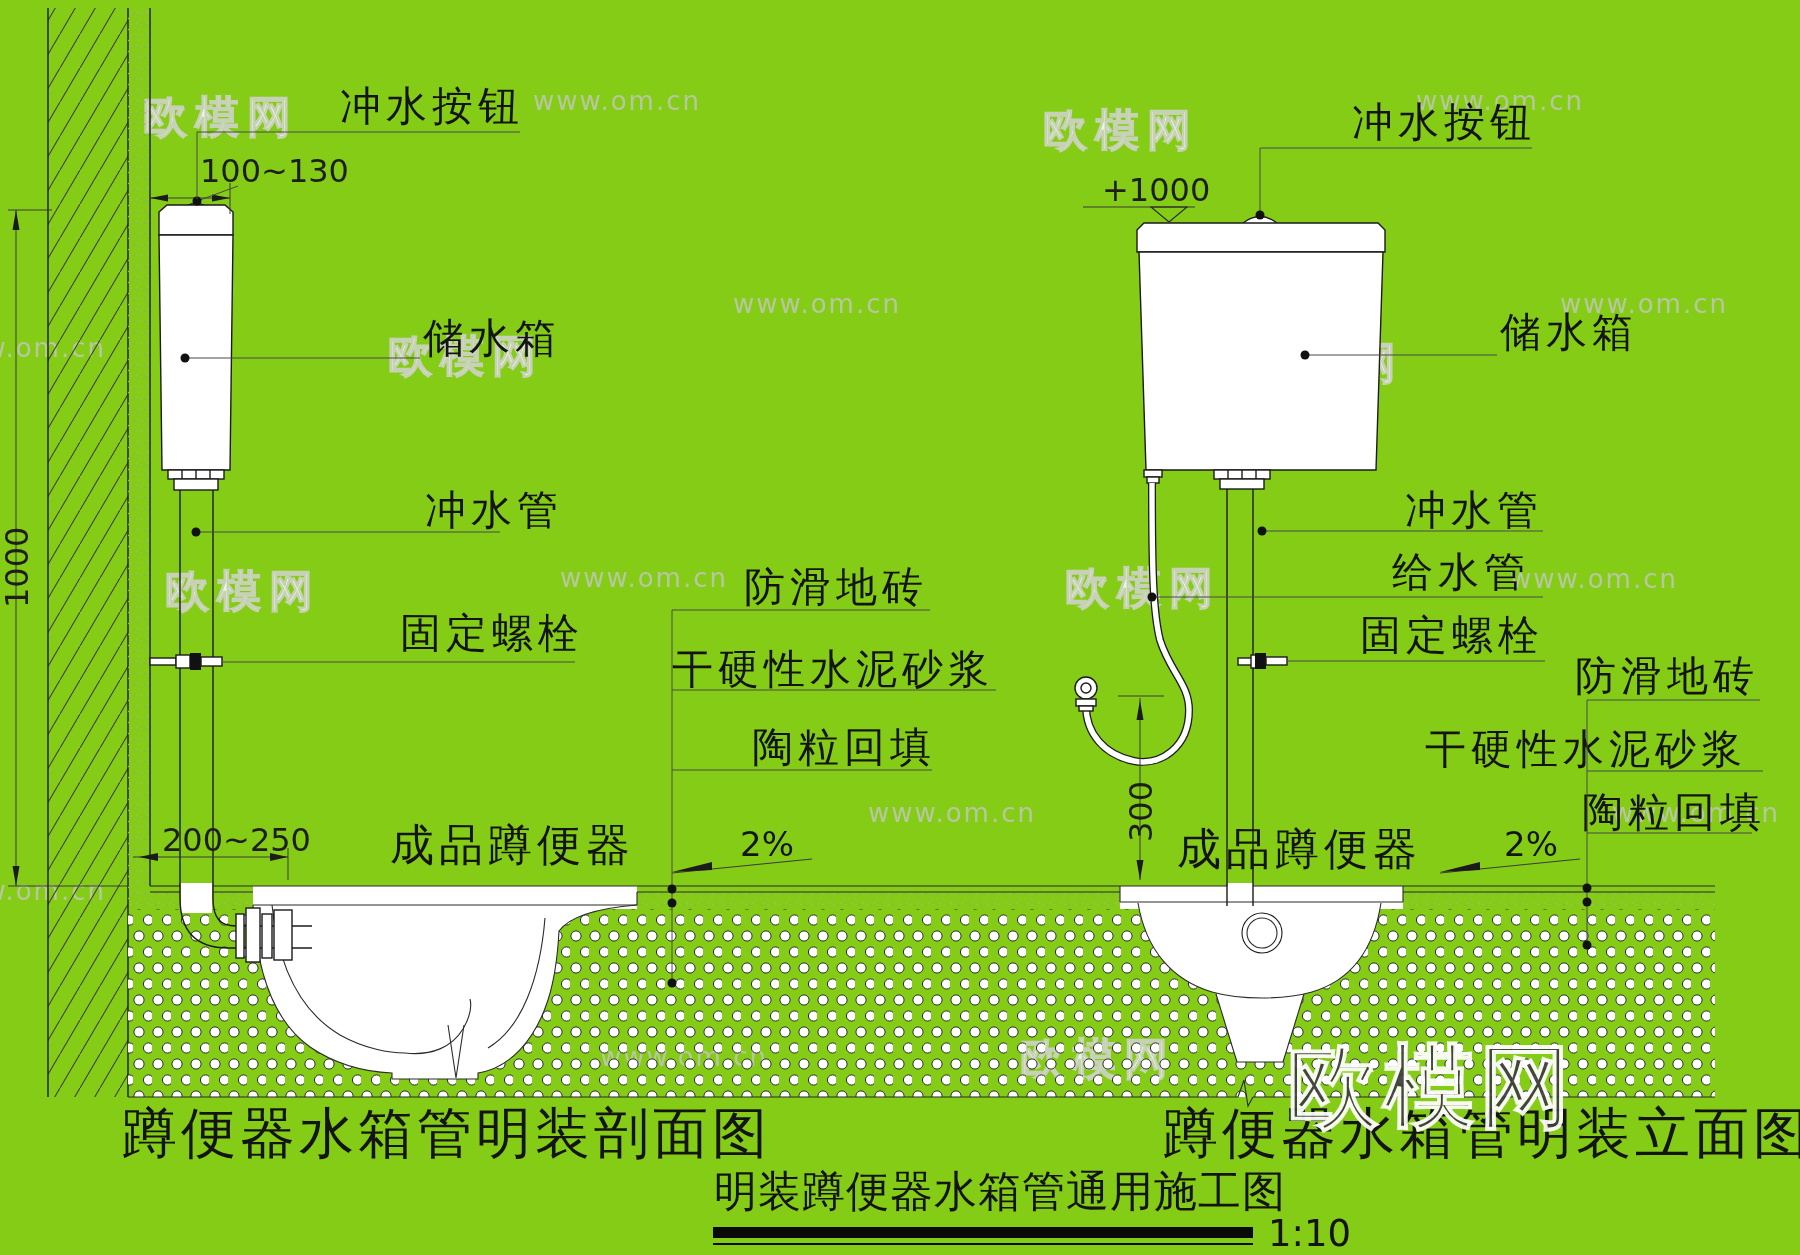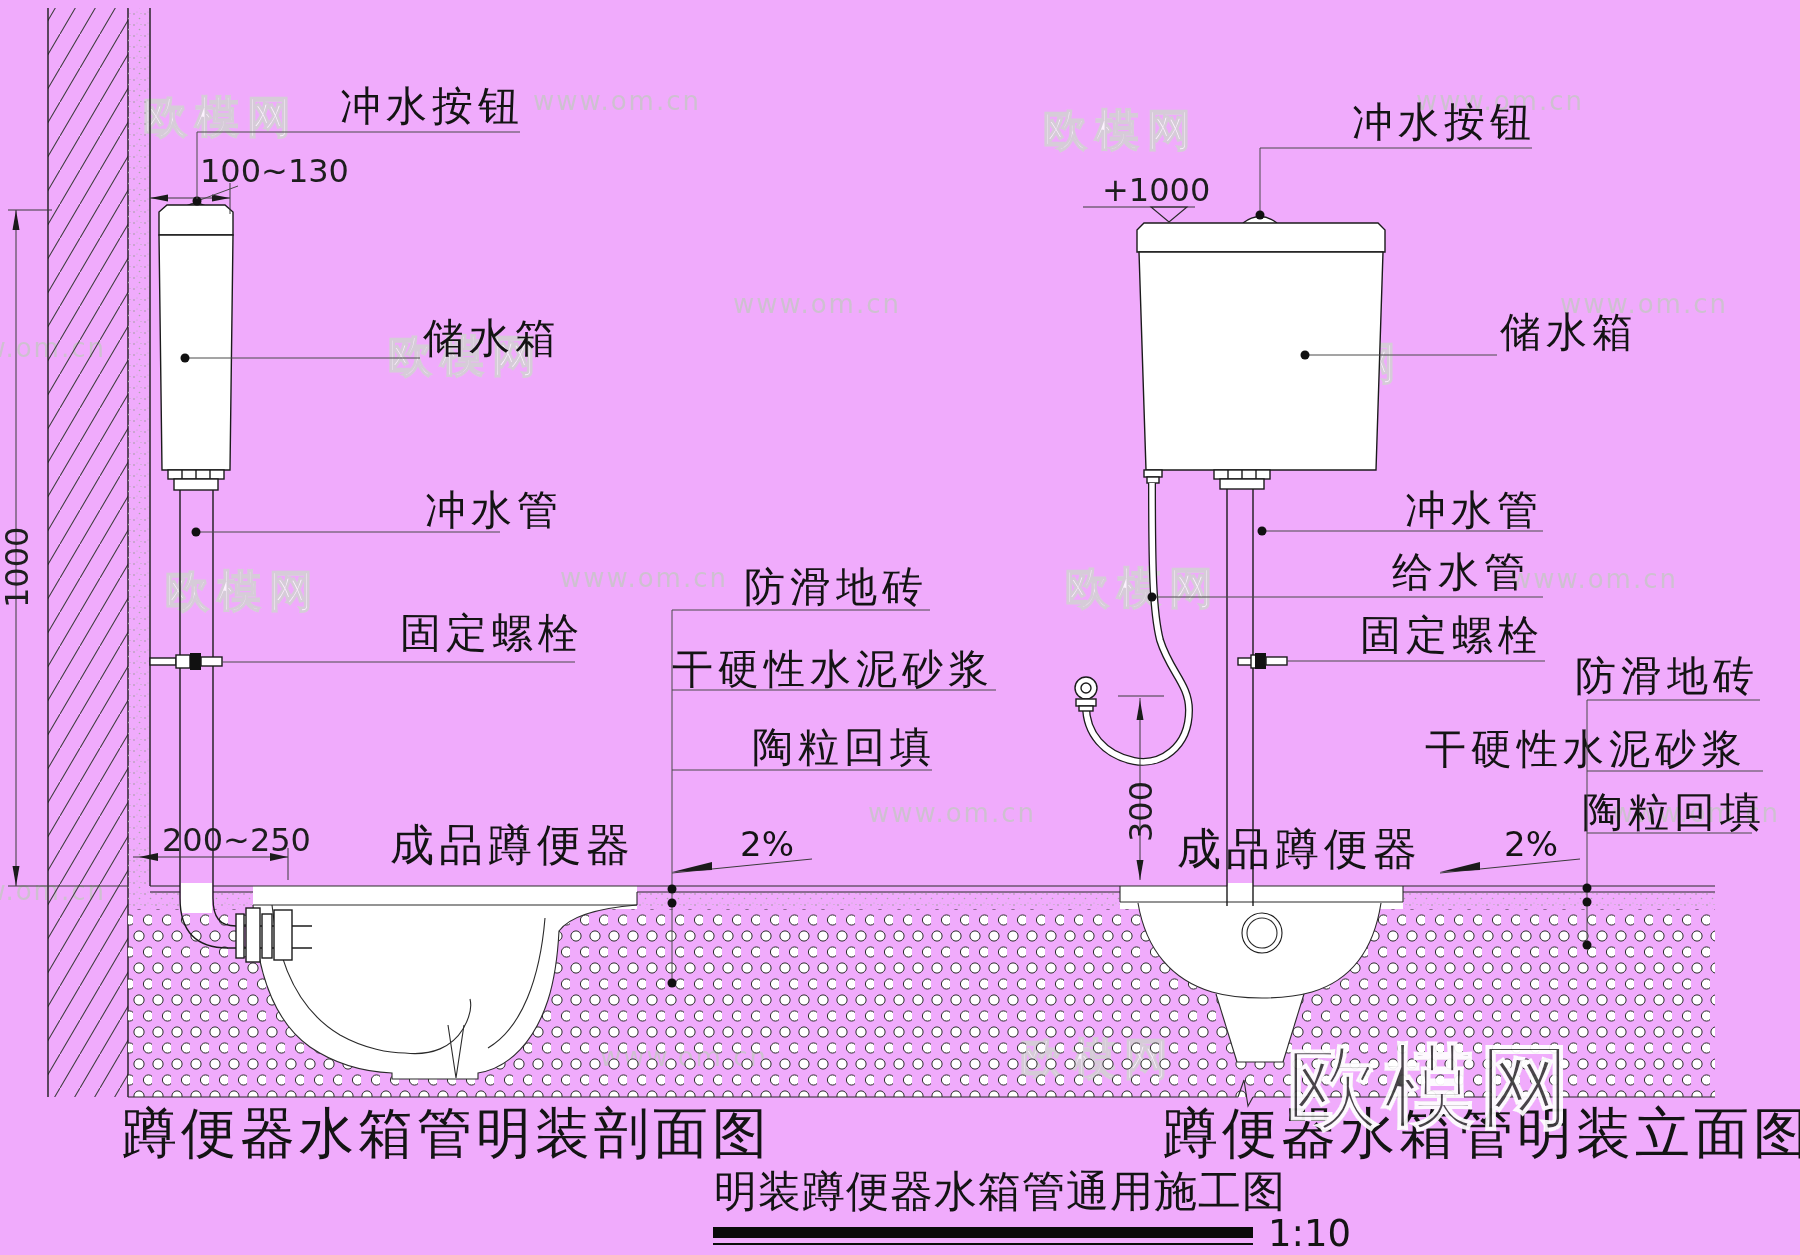--- a/index.html
+++ b/index.html
@@ -1,16 +1,16 @@
 <!DOCTYPE html>
 <html><head>
 <meta charset="utf-8">
 <style>
   html,body{margin:0;padding:0;background:#ffffff;}
-  .stage{position:relative;width:1800px;height:1255px;background:#f0abfc;overflow:hidden;}
+  .stage{position:relative;width:1800px;height:1255px;background:#84cc16;overflow:hidden;}
   svg{display:block;}
   text{fill:#141414;}
   .cn{font-family:"Liberation Serif","DejaVu Serif",serif;}
   .num{font-family:"DejaVu Sans","Liberation Sans",sans-serif;}
   .wm-outline{font-family:"DejaVu Sans",sans-serif;font-weight:bold;fill:#ffffff;stroke:#d2d2d2;stroke-width:1.2px;opacity:.85;letter-spacing:8px;}
   .wm-gray{font-family:"DejaVu Sans",sans-serif;fill:#c6c6c6;opacity:.8;letter-spacing:2px;}
   .wm-big{font-family:"DejaVu Sans",sans-serif;font-weight:bold;fill:#3d3d3d;stroke:#ffffff;stroke-width:1px;opacity:.93;letter-spacing:4px;}
   .geo{stroke:#1b1b1b;stroke-width:1.4;fill:none;}
   .geow{stroke:#1b1b1b;stroke-width:1.4;fill:#ffffff;}
   .thin{stroke:#2a2a2a;stroke-width:1.1;fill:none;}

